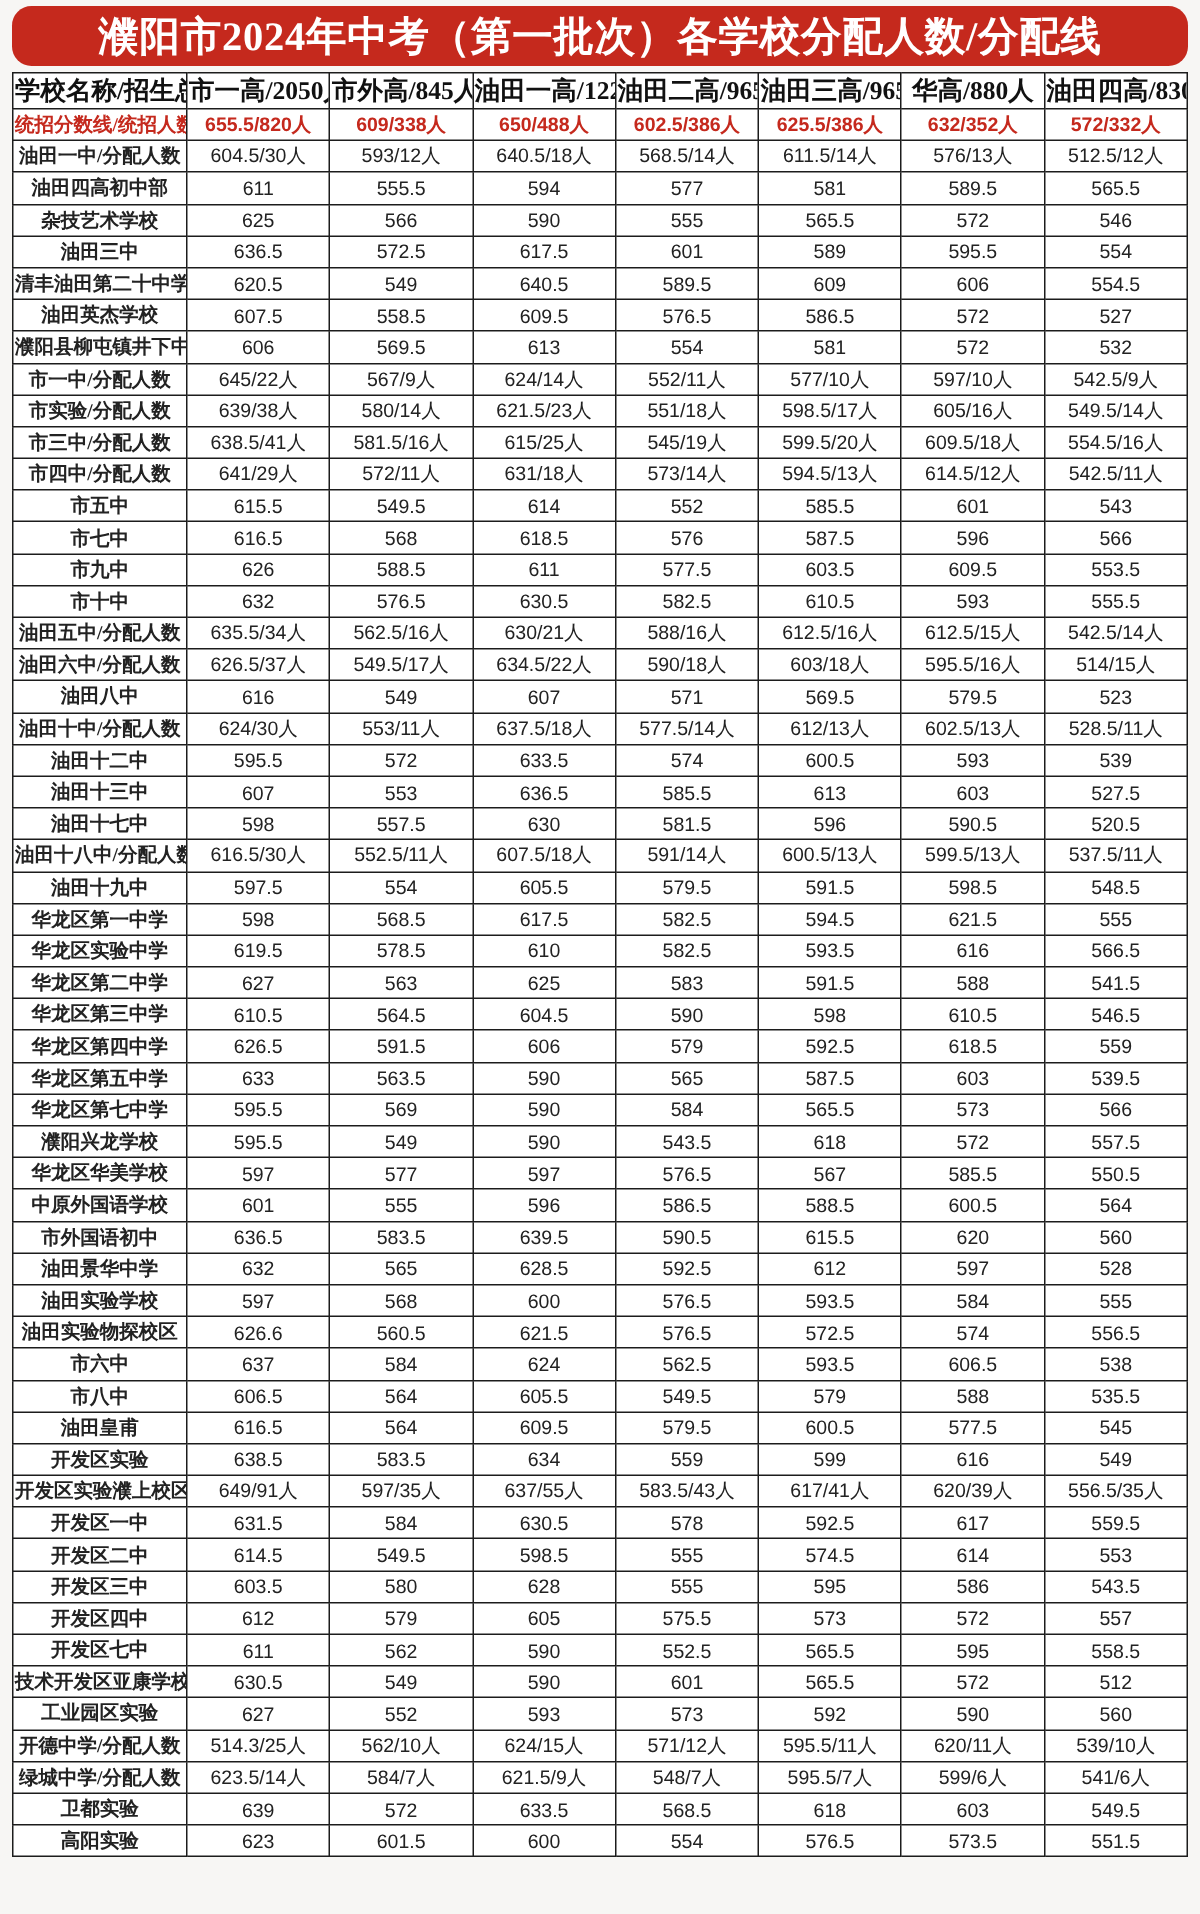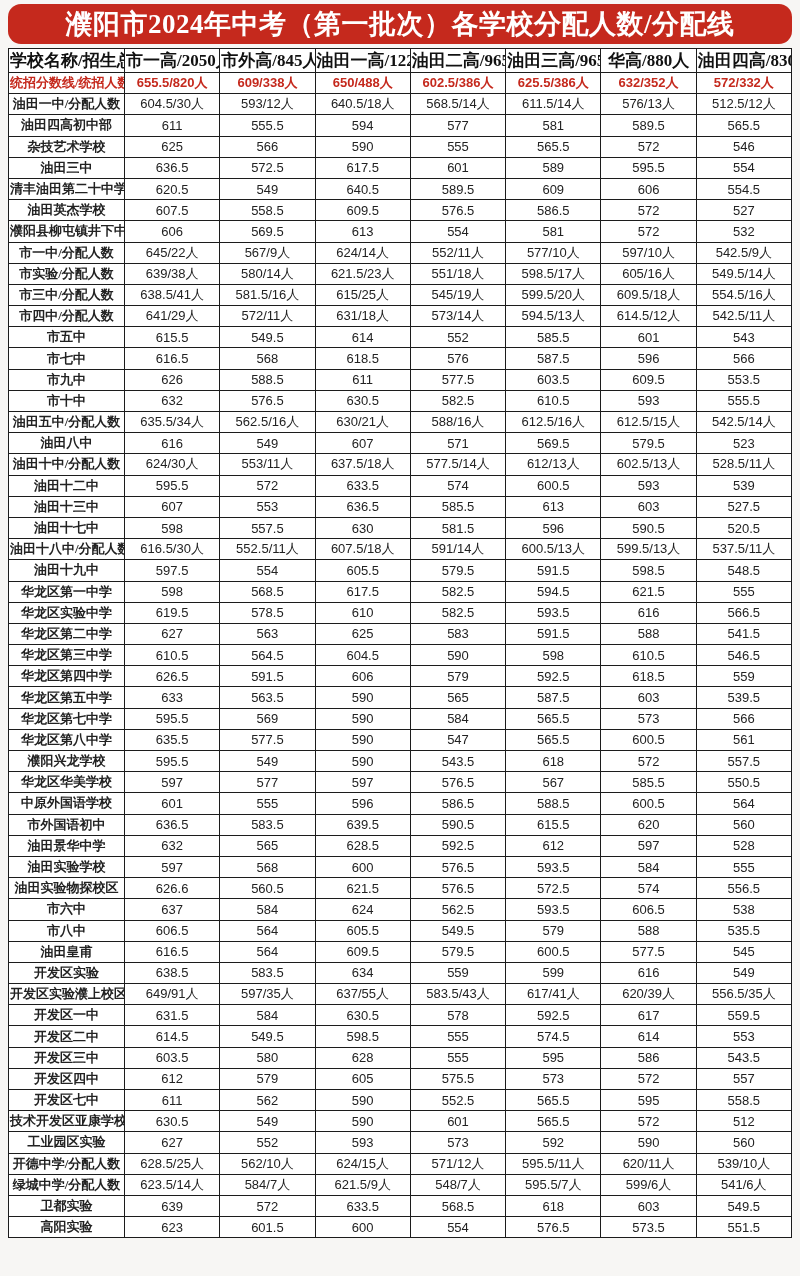--- a/index.html
+++ b/index.html
@@ -250,20 +250,30 @@
           <td class="col-label">油田五中/分配人数</td>
           <td>635.5/34人</td>
           <td>562.5/16人</td>
           <td>630/21人</td>
           <td>588/16人</td>
           <td>612.5/16人</td>
           <td>612.5/15人</td>
           <td>542.5/14人</td>
         </tr>
         <tr>
+          <td class="col-label">油田六中/分配人数</td>
+          <td>626.5/37人</td>
+          <td>549.5/17人</td>
+          <td>634.5/22人</td>
+          <td>590/18人</td>
+          <td>603/18人</td>
+          <td>595.5/16人</td>
+          <td>514/15人</td>
+        </tr>
+        <tr>
           <td class="col-label">油田八中</td>
           <td>616</td>
           <td>549</td>
           <td>607</td>
           <td>571</td>
           <td>569.5</td>
           <td>579.5</td>
           <td>523</td>
         </tr>
         <tr>
@@ -390,30 +400,20 @@
           <td class="col-label">华龙区第七中学</td>
           <td>595.5</td>
           <td>569</td>
           <td>590</td>
           <td>584</td>
           <td>565.5</td>
           <td>573</td>
           <td>566</td>
         </tr>
         <tr>
-          <td class="col-label">华龙区第八中学</td>
-          <td>635.5</td>
-          <td>577.5</td>
-          <td>590</td>
-          <td>547</td>
-          <td>565.5</td>
-          <td>600.5</td>
-          <td>561</td>
-        </tr>
-        <tr>
           <td class="col-label">濮阳兴龙学校</td>
           <td>595.5</td>
           <td>549</td>
           <td>590</td>
           <td>543.5</td>
           <td>618</td>
           <td>572</td>
           <td>557.5</td>
         </tr>
         <tr>
@@ -591,21 +591,21 @@
           <td>627</td>
           <td>552</td>
           <td>593</td>
           <td>573</td>
           <td>592</td>
           <td>590</td>
           <td>560</td>
         </tr>
         <tr>
           <td class="col-label">开德中学/分配人数</td>
-          <td>628.5/25人</td>
+          <td>514.3/25人</td>
           <td>562/10人</td>
           <td>624/15人</td>
           <td>571/12人</td>
           <td>595.5/11人</td>
           <td>620/11人</td>
           <td>539/10人</td>
         </tr>
         <tr>
           <td class="col-label">绿城中学/分配人数</td>
           <td>623.5/14人</td>

